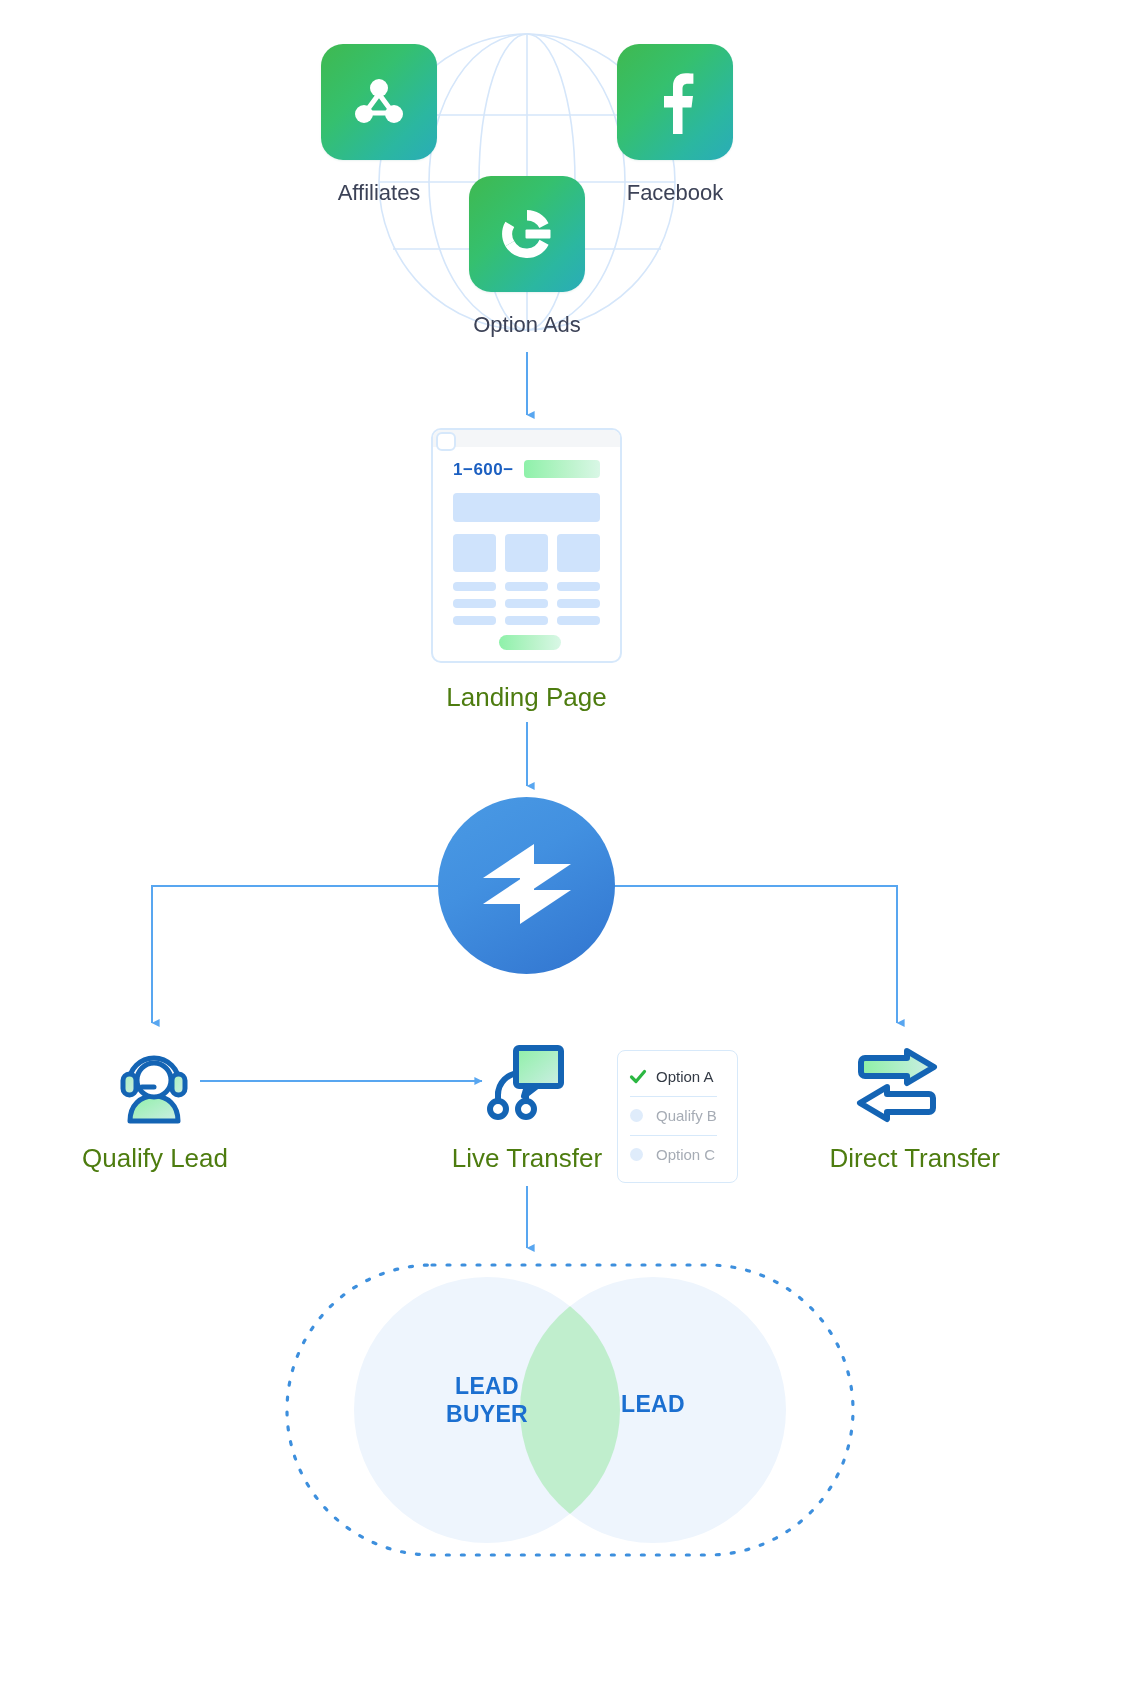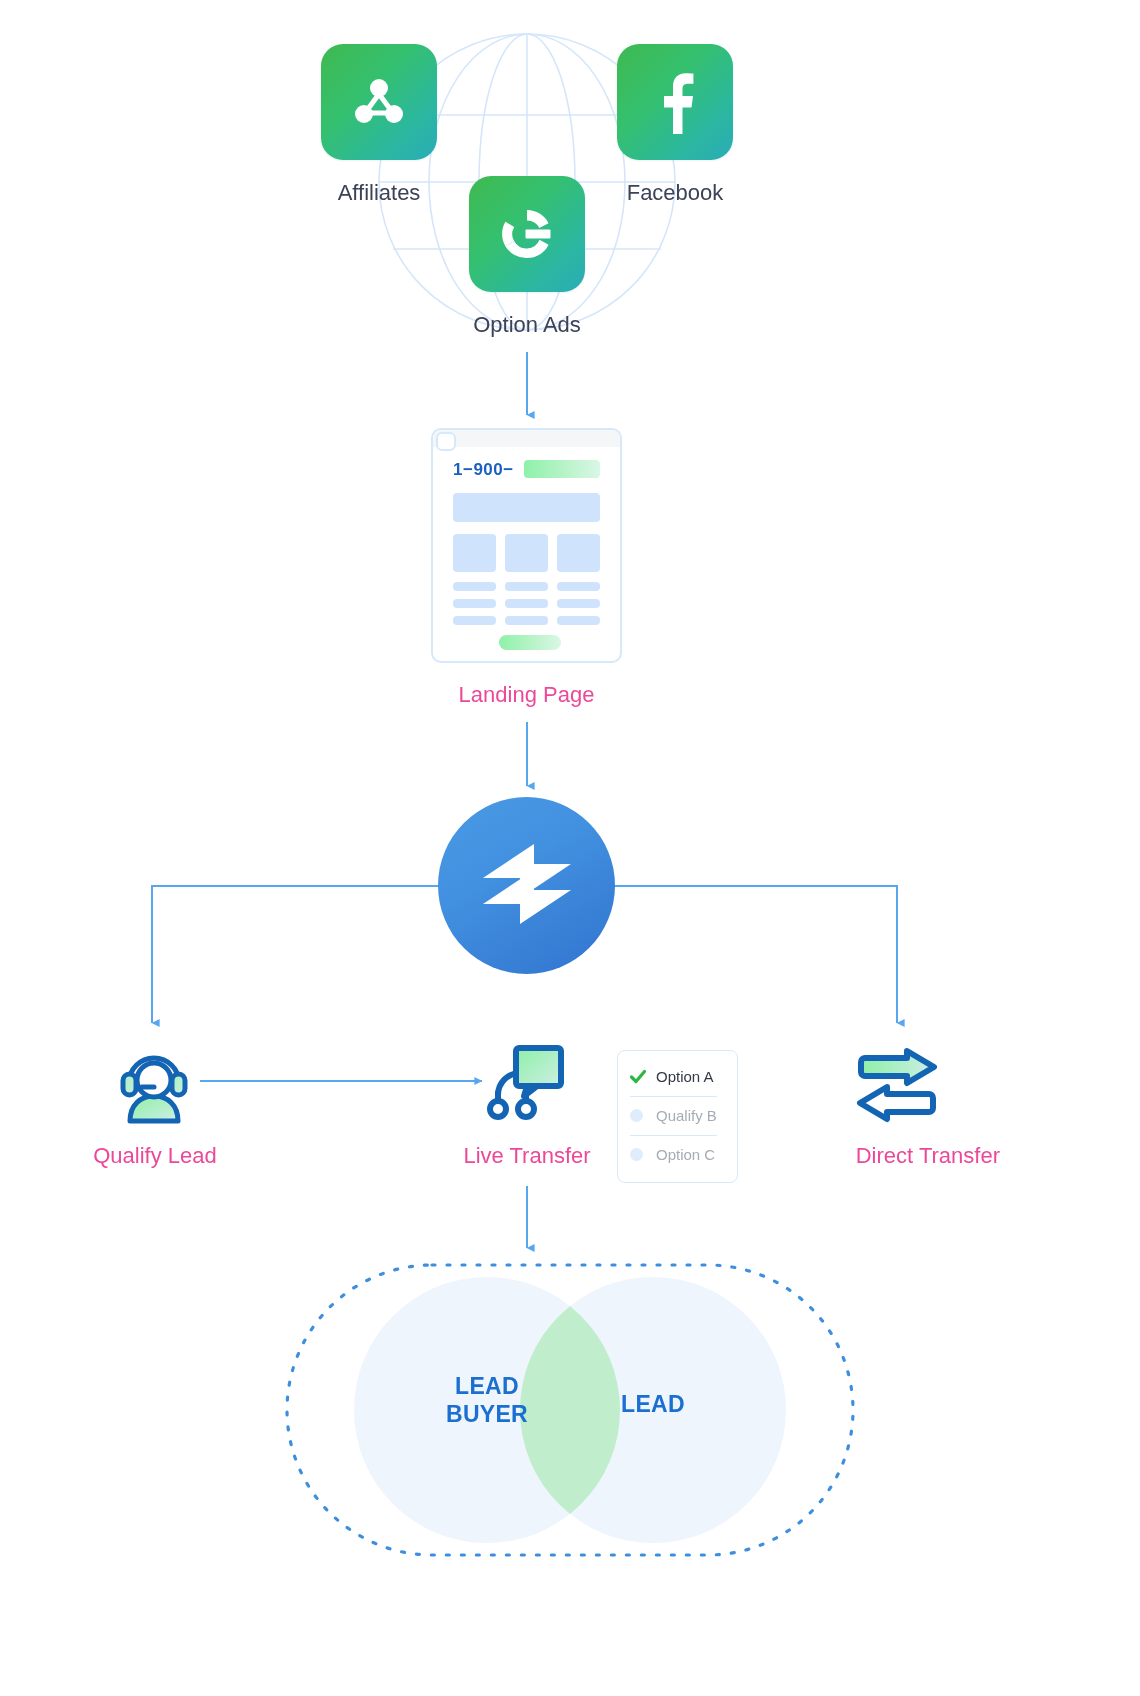--- a/index.html
+++ b/index.html
@@ -95,22 +95,22 @@
     background: linear-gradient(90deg, #8ef1a9 0%, #b9f3c9 55%, #d9f7e6 100%);
   }
   .lp-blue {
     position: absolute;
     background: #cfe3fc;
     border-radius: 4px;
   }
 
   .node-label {
     position: absolute;
-    font-size: 22px;
-    color: #ec4899;
+    font-size: 26px;
+    color: #4d7c0f;
     white-space: nowrap;
   }
 
   
   #hub-circle {
     position: absolute;
     left: 438px;
     top: 797px;
     width: 177px;
     height: 177px;
@@ -253,21 +253,21 @@
 
     <line x1="200" y1="1081" x2="482" y2="1081" stroke="#58a6f0" stroke-width="2" marker-end="url(#ahr)"></line>
 
     <line x1="527" y1="1186" x2="527" y2="1248" stroke="#58a6f0" stroke-width="2" marker-end="url(#ah)"></line>
   </svg>
 
   <div id="landing-card">
     <div id="landing-titlebar"></div>
     <div id="landing-tab"></div>
 
-    <div id="phone-text">1−900−</div>
+    <div id="phone-text">1−600−</div>
     <div class="lp-green-pill" style="left:91px; top:30px; width:76px; height:18px;"></div>
 
     <div class="lp-blue" style="left:20px; top:63px; width:147px; height:29px;"></div>
 
     <div class="lp-blue" style="left:20px; top:104px; width:43px; height:38px;"></div>
     <div class="lp-blue" style="left:72px; top:104px; width:43px; height:38px;"></div>
     <div class="lp-blue" style="left:124px; top:104px; width:43px; height:38px;"></div>
 
     <div class="lp-blue" style="left:20px; top:152px; width:43px; height:9px;"></div>
     <div class="lp-blue" style="left:72px; top:152px; width:43px; height:9px;"></div>

